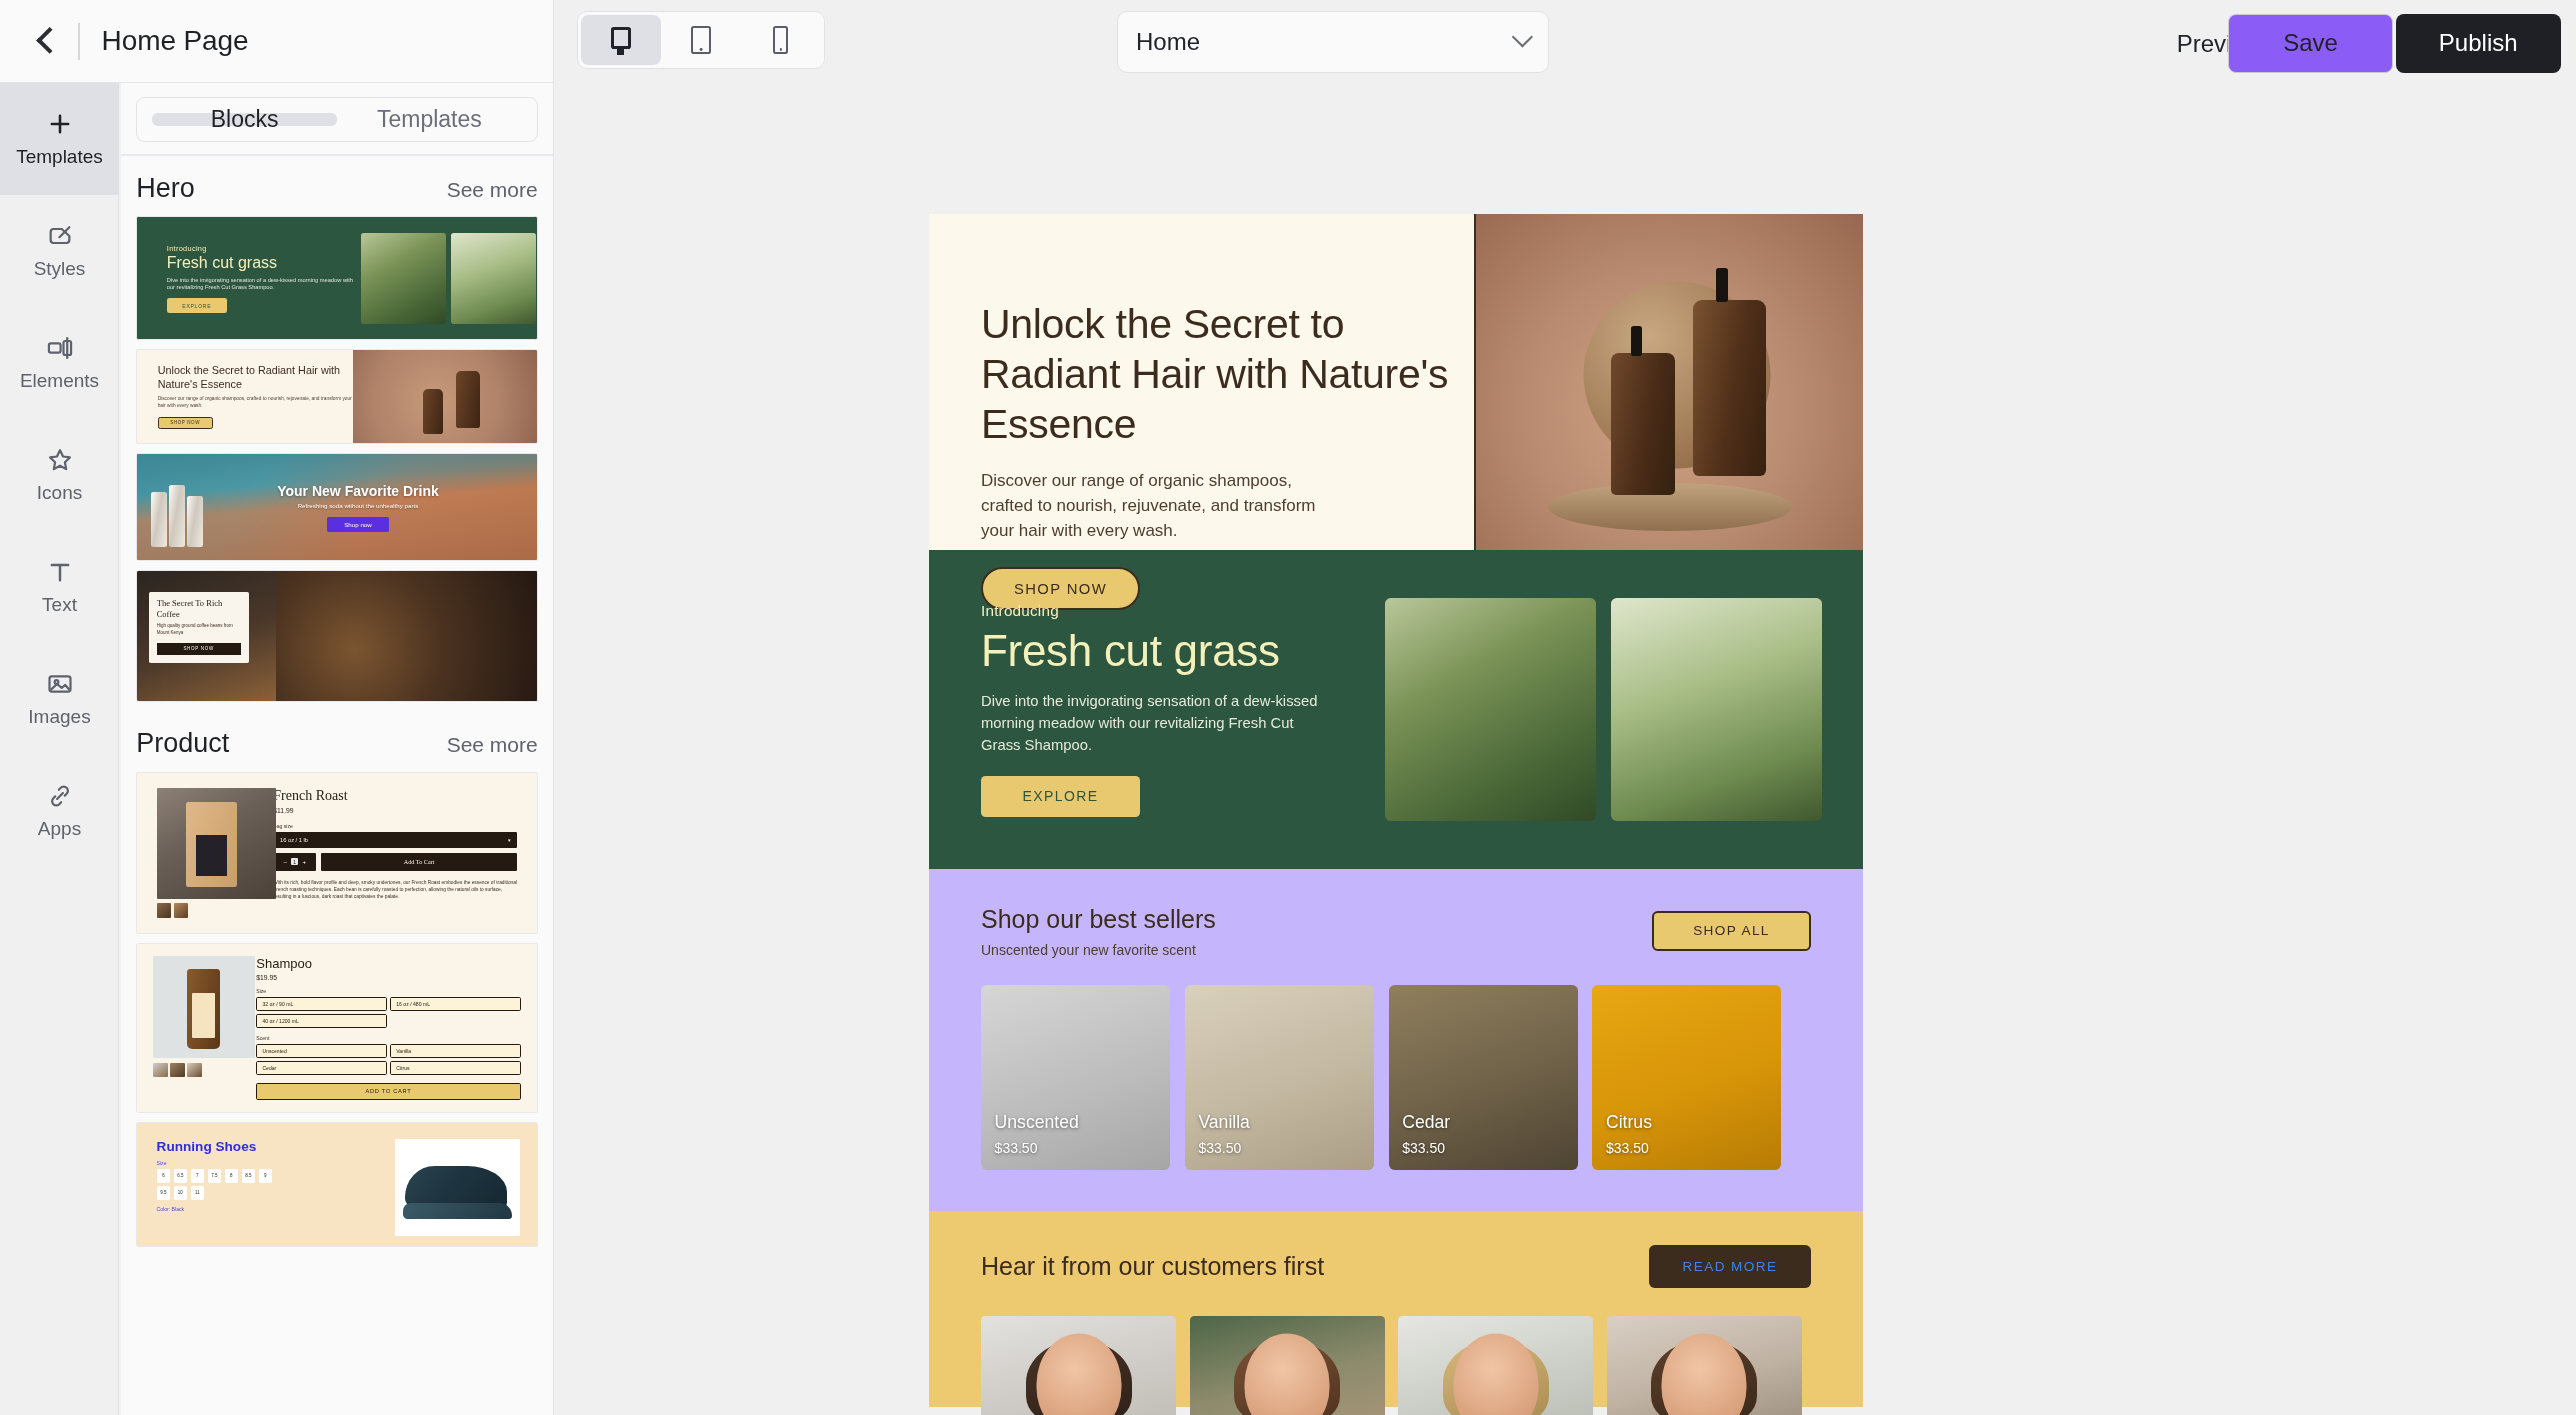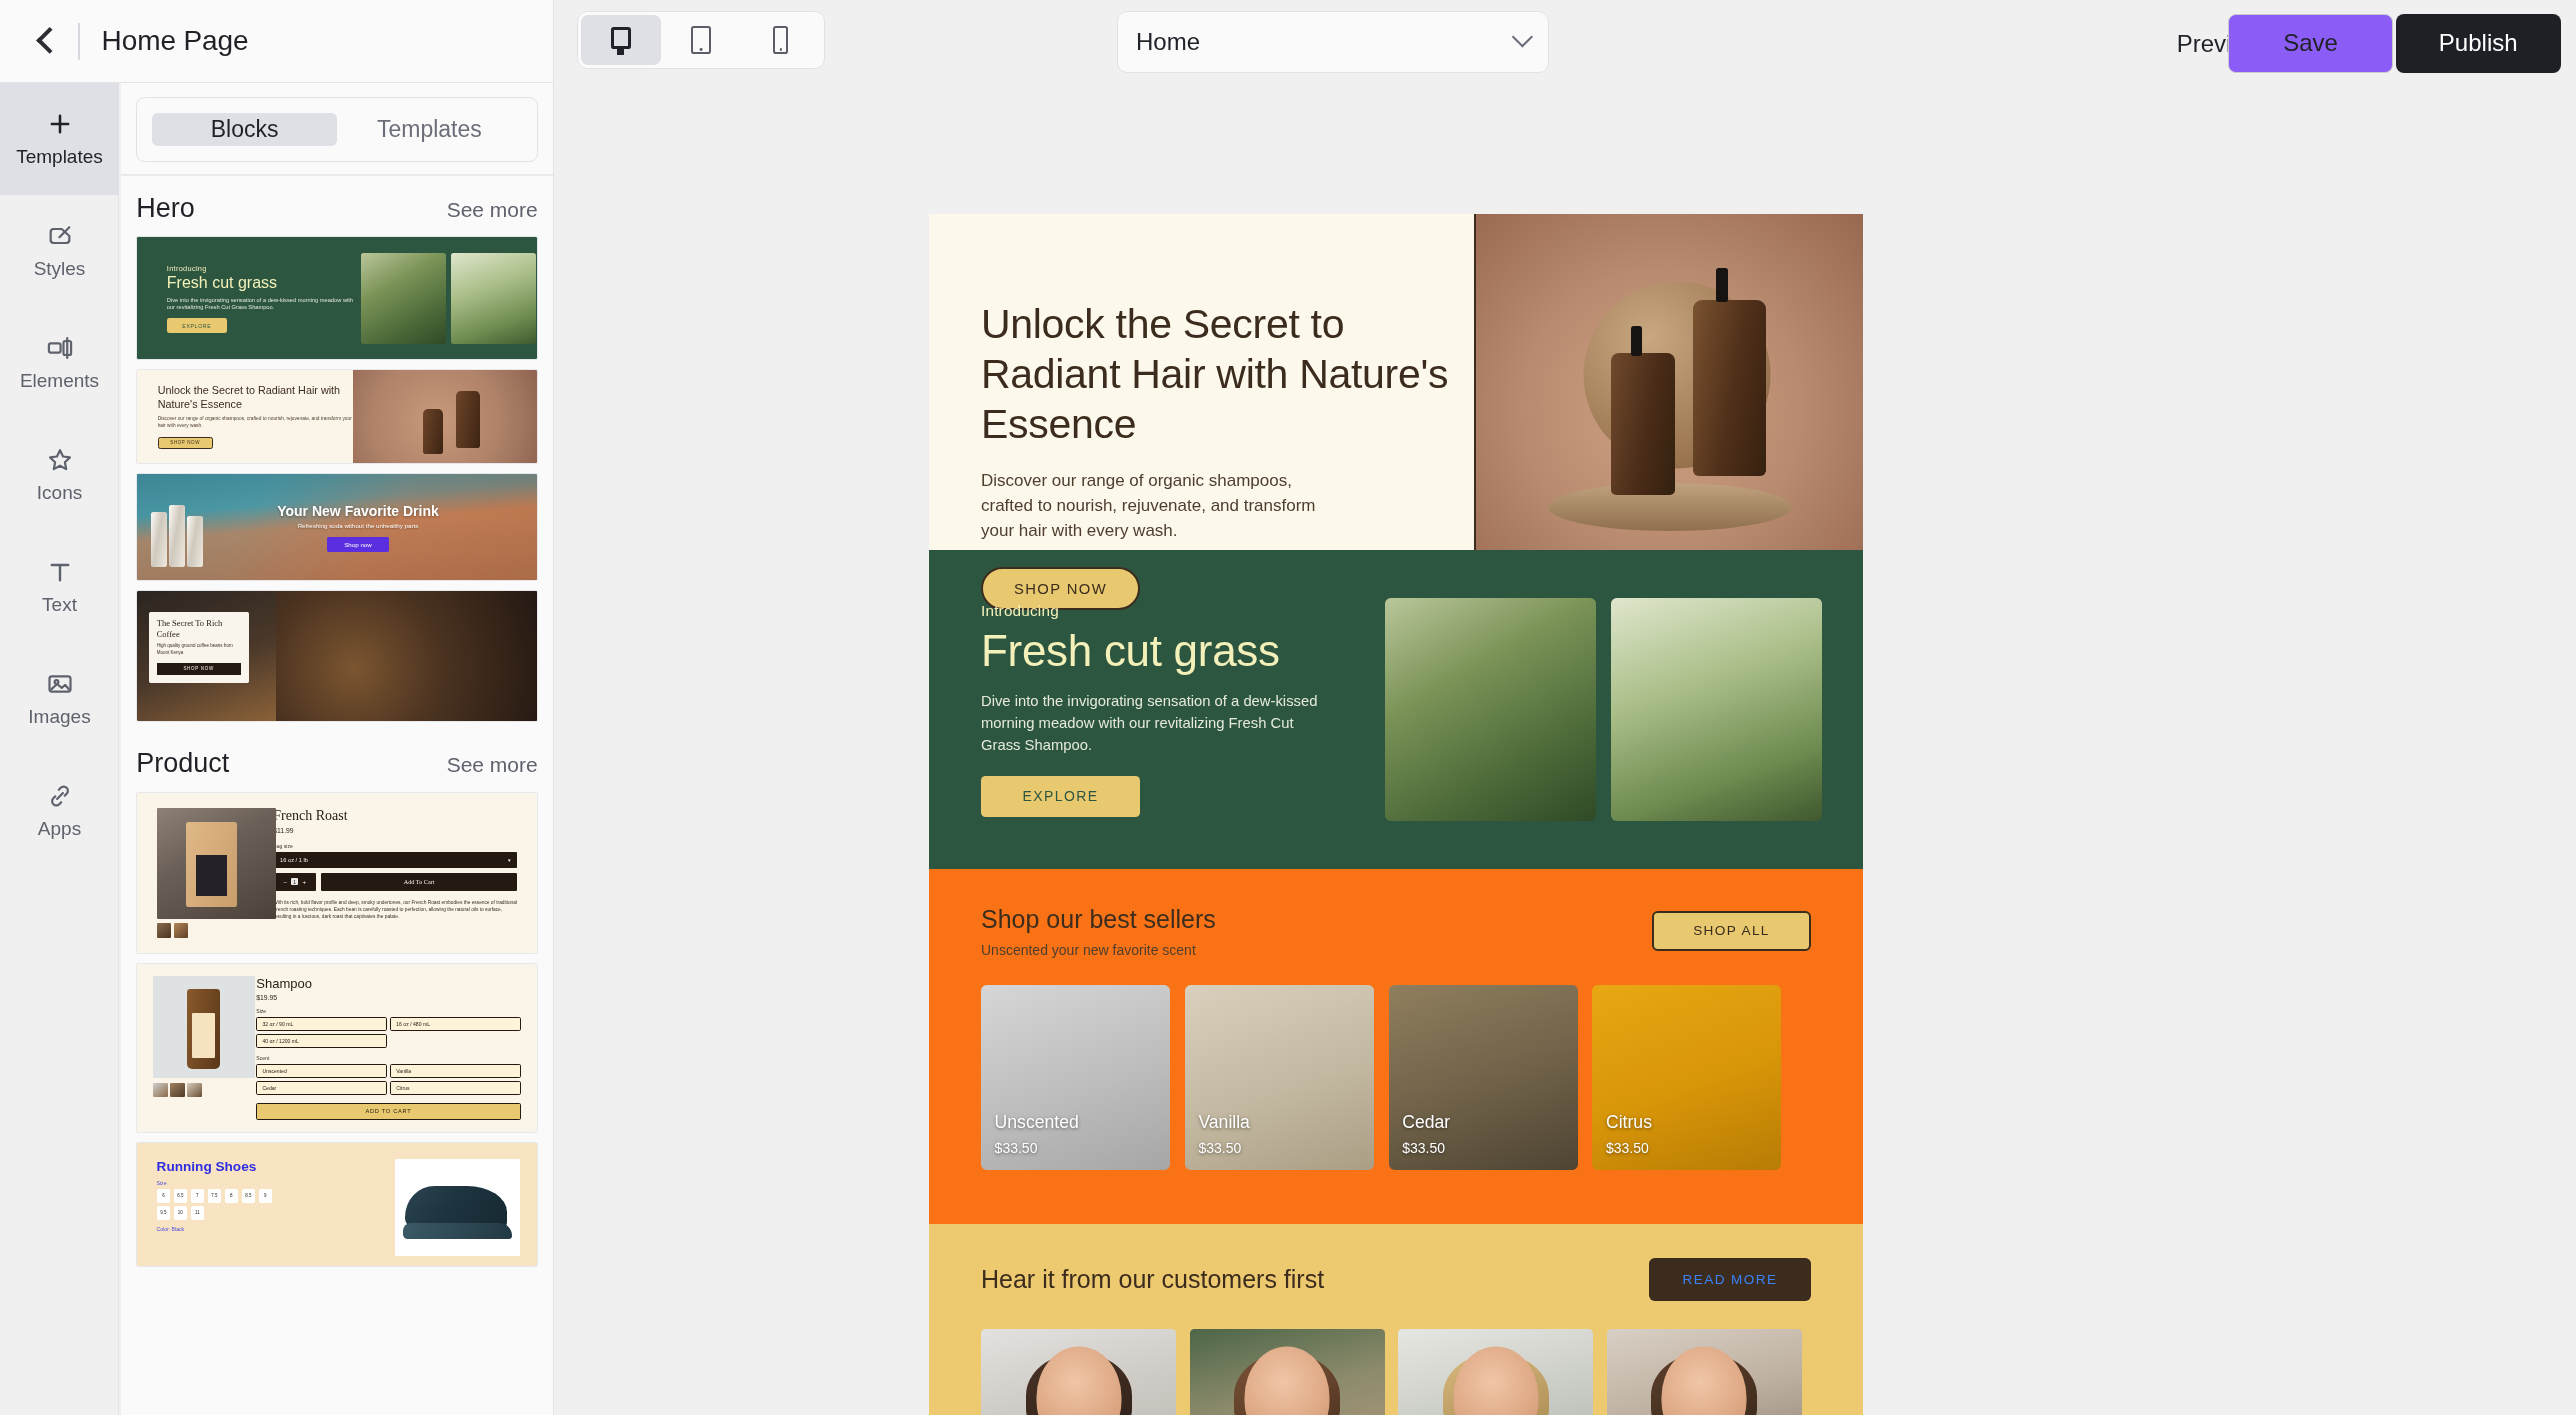--- a/index.html
+++ b/index.html
@@ -115,21 +115,21 @@
   
   .panel {
     position:absolute; top:83px; left:121px;
     width: 433px; height: 1332px;
     background: #fafafb;
     border-right: 1.7px solid #e3e4e8;
     overflow: hidden;
   }
   .panel-tabs {
     margin: 13.6px 15.3px 0 15.3px;
-    height: 65px;
+    height: 45px;
     background: #fafafb;
     border: 1.7px solid #e1e2e6; border-radius: 8.5px;
     display:flex; padding: 15px;
   }
   .panel-tab {
     flex: 1; display:flex; align-items:center; justify-content:center;
     font-size: 23px; color: #6b6e78; border-radius: 5.7px; cursor:pointer;
   }
   .panel-tab.active { background: #dfe0e5; color: #1f2126; }
   .panel-divider { height: 1.7px; background: #e8e9ec; margin-top: 12.5px; }
@@ -285,21 +285,21 @@
   .s-green-l { width: 432px; }
   .sg-intro { font-size: 15.3px; color:#f4f0b9; letter-spacing:0.2px; }
   .sg-h { font-size: 44px; color:#f4f0b9; margin-top: 5.7px; letter-spacing:-0.3px; }
   .sg-p { font-size: 14.8px; color:#e5ead9; margin-top: 13.6px; line-height:1.5; width: 346px; }
   .sg-btn { margin-top: 19.3px; width: 159px; height: 41px; background:#e8c96f; border-radius: 4.5px;
             display:flex; align-items:center; justify-content:center; font-size: 14px; color:#2d5641; letter-spacing:1.4px; cursor:pointer; }
   .s-green-r { flex:1; display:flex; gap: 14.8px; justify-content:flex-end; }
   .sg-img { width: 211px; height: 223px; border-radius: 5.7px; }
 
   
-  .s-best { background:#f97316; padding: 36px 52px 54px 52px; }
+  .s-best { background:#c4b5fd; padding: 36px 52px 41px 52px; }
   .sb-head { display:flex; align-items:flex-start; justify-content:space-between; }
   .sb-h { font-size: 25px; color:#3b2c1e; }
   .sb-sub { font-size: 14px; color:#4d3e2e; margin-top: 8px; }
   .sb-btn { width: 159px; height: 40px; background:#e8c96f; border:2.3px solid #3b2c1e; border-radius: 5.7px;
             display:flex; align-items:center; justify-content:center; font-size: 13.6px; color:#3b2c1e; letter-spacing:1.4px; cursor:pointer; margin-top:5.7px; }
   .sb-grid { display:flex; gap: 14.8px; margin-top: 27px; }
   .sb-card { width: 189px; height: 185px; border-radius: 5.7px; position:relative; overflow:hidden; cursor:pointer; }
   .sb-name { position:absolute; left: 13.6px; bottom: 37px; font-size: 17.6px; color:#fff; text-shadow:0 1.1px 3.4px rgba(0,0,0,.5); }
   .sb-price { position:absolute; left: 13.6px; bottom: 13.6px; font-size: 14px; color:#fff; text-shadow:0 1.1px 3.4px rgba(0,0,0,.5); }
   .c0 { background: linear-gradient(160deg,#d6d6d6 0%,#bdbdbd 55%,#a6a6a6 100%); }

